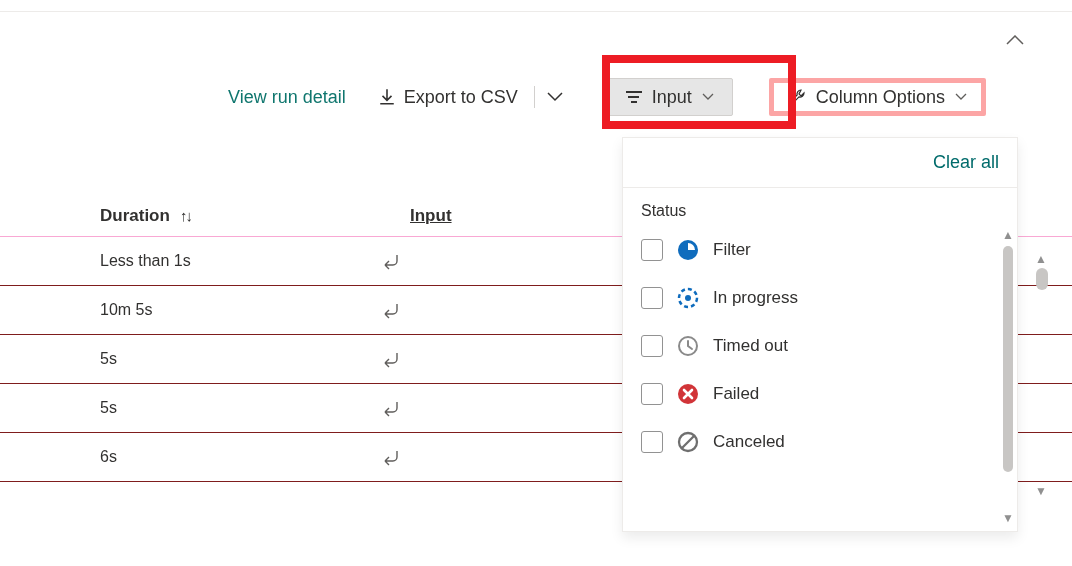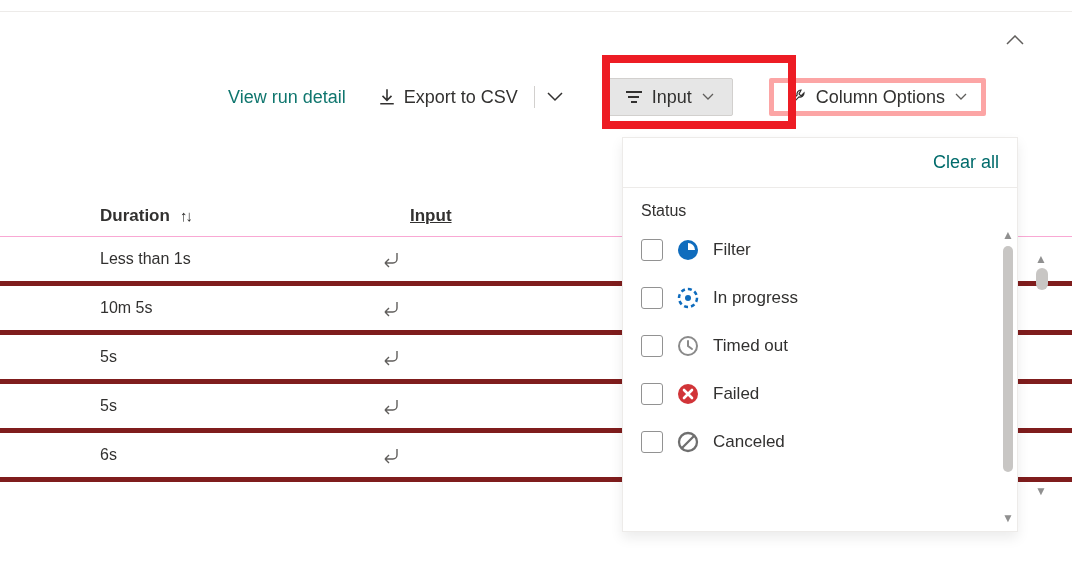--- a/index.html
+++ b/index.html
@@ -18,21 +18,21 @@
     .btn-gray { display:flex; align-items:center; gap:10px; height:38px; border:1px solid #d2d0ce; padding:0 18px; cursor:pointer; border-radius:2px; background:#e6e6e6; font-size:18px; }
 
     .highlight-red { position:absolute; top:55px; left:602px; width:194px; height:74px; border:8px solid #ed1c24; pointer-events:none; z-index:50; }
 
     .table { position:absolute; top:195px; left:0; right:0; }
     .thead { display:flex; align-items:center; height:42px; border-bottom:1px solid #f9a8d4;gap:28px; }
     .col-duration { width:272px; padding-left:100px; font-weight:600; font-size:17px; display:flex; align-items:center; gap:10px; }
     .col-input { width:auto; padding-left:110px; font-weight:600; font-size:17px;text-decoration:underline; }
     .sort-arrows { font-size:15px; letter-spacing:-2px; color:#323130; }
 
-    .trow { display:flex; align-items:center; height:49px; border-bottom:5px solid #7f1d1d; }
+    .trow { display:flex; align-items:center; height:49px; border-bottom:1px solid #7f1d1d; }
     .tcell-dur { width:272px; padding-left:100px; font-size:16px; }
     .tcell-input { padding-left:110px; color:#605e5c; }
 
     .icon-dl { width:18px; height:18px; }
     .icon-filter-lines { display:flex; flex-direction:column; gap:3px; }
     .icon-filter-lines span { display:block; height:2px; background:#323130; }
     .l1{width:16px;} .l2{width:11px;margin-left:2px;} .l3{width:6px;margin-left:5px;}
 
     .panel { position:absolute; top:137px; left:622px; width:396px; height:395px; background:#fff; border:1px solid #edebe9; box-shadow:0 6px 12px rgba(0,0,0,.08); z-index:40; display:flex; flex-direction:column; }
     .panel-top { height:50px; display:flex; align-items:center; justify-content:flex-end; padding-right:18px; border-bottom:1px solid #edebe9; }

